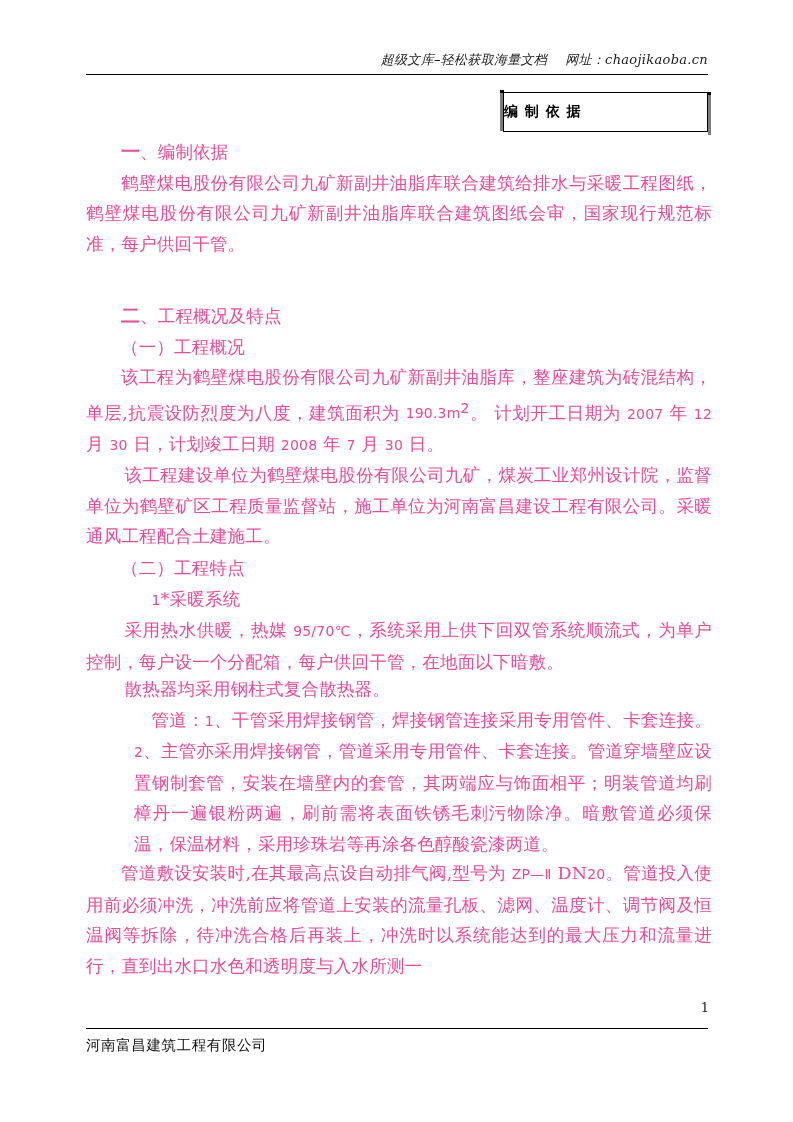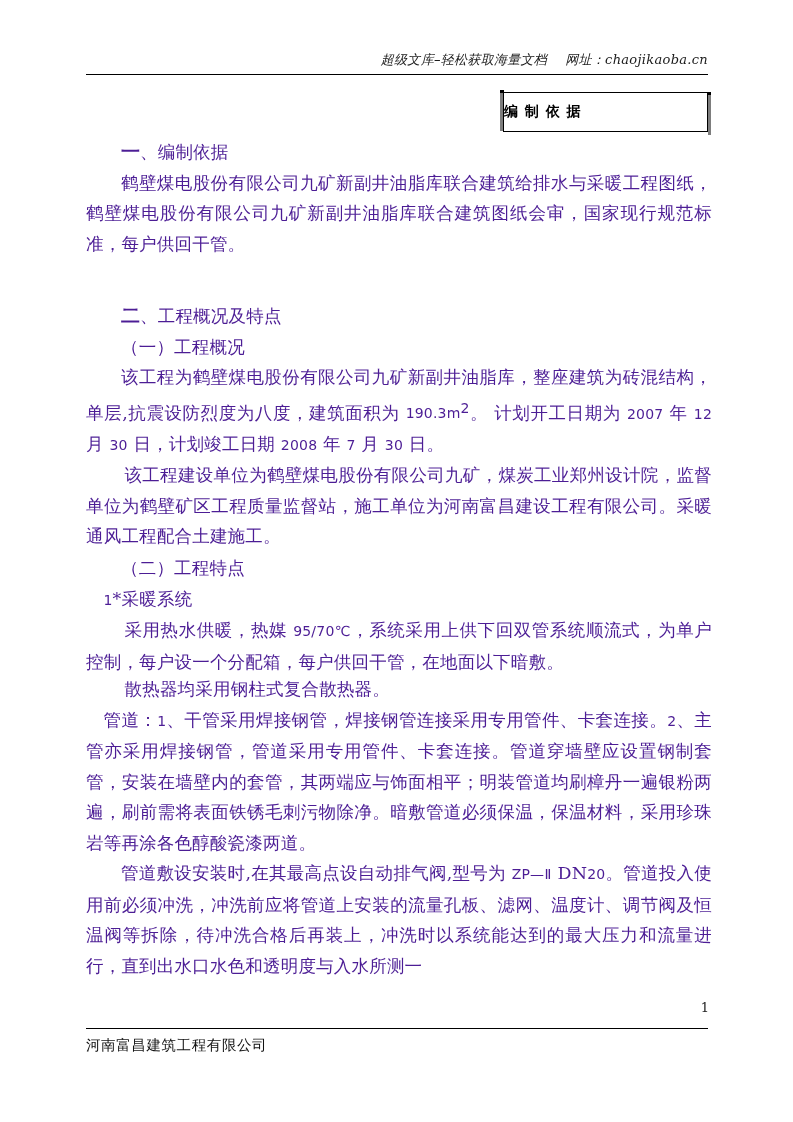--- a/index.html
+++ b/index.html
@@ -111,27 +111,27 @@
   #box-gaikuang { left: 503px; top: 283px; }
 
   
   .body-text {
     position: absolute;
     left: 86px;
     width: 626px;
     font-family: "DejaVu Serif", "Liberation Serif", serif;
     font-size: 17.5px;
     line-height: 30.5px;
-    color: #4c1d95;
+    color: #ec4899;
     text-align: justify;
     letter-spacing: 0.2px;
   }
   .blk { margin: 0; }
   .indent2 { text-indent: 2em; }
-  .indent1 { text-indent: 1em; }
+  .indent1 { text-indent: 1em; margin-left: 48px; }
   .indent3 { text-indent: 2.2em; }
   .numeral {
     font-family: "DejaVu Sans", "Liberation Sans", sans-serif;
     font-weight: 900;
     font-size: 19px;
     letter-spacing: 0px;
   }
   .num-inline {
     font-family: "DejaVu Sans", "Liberation Sans", sans-serif;
     font-size: 14px;

